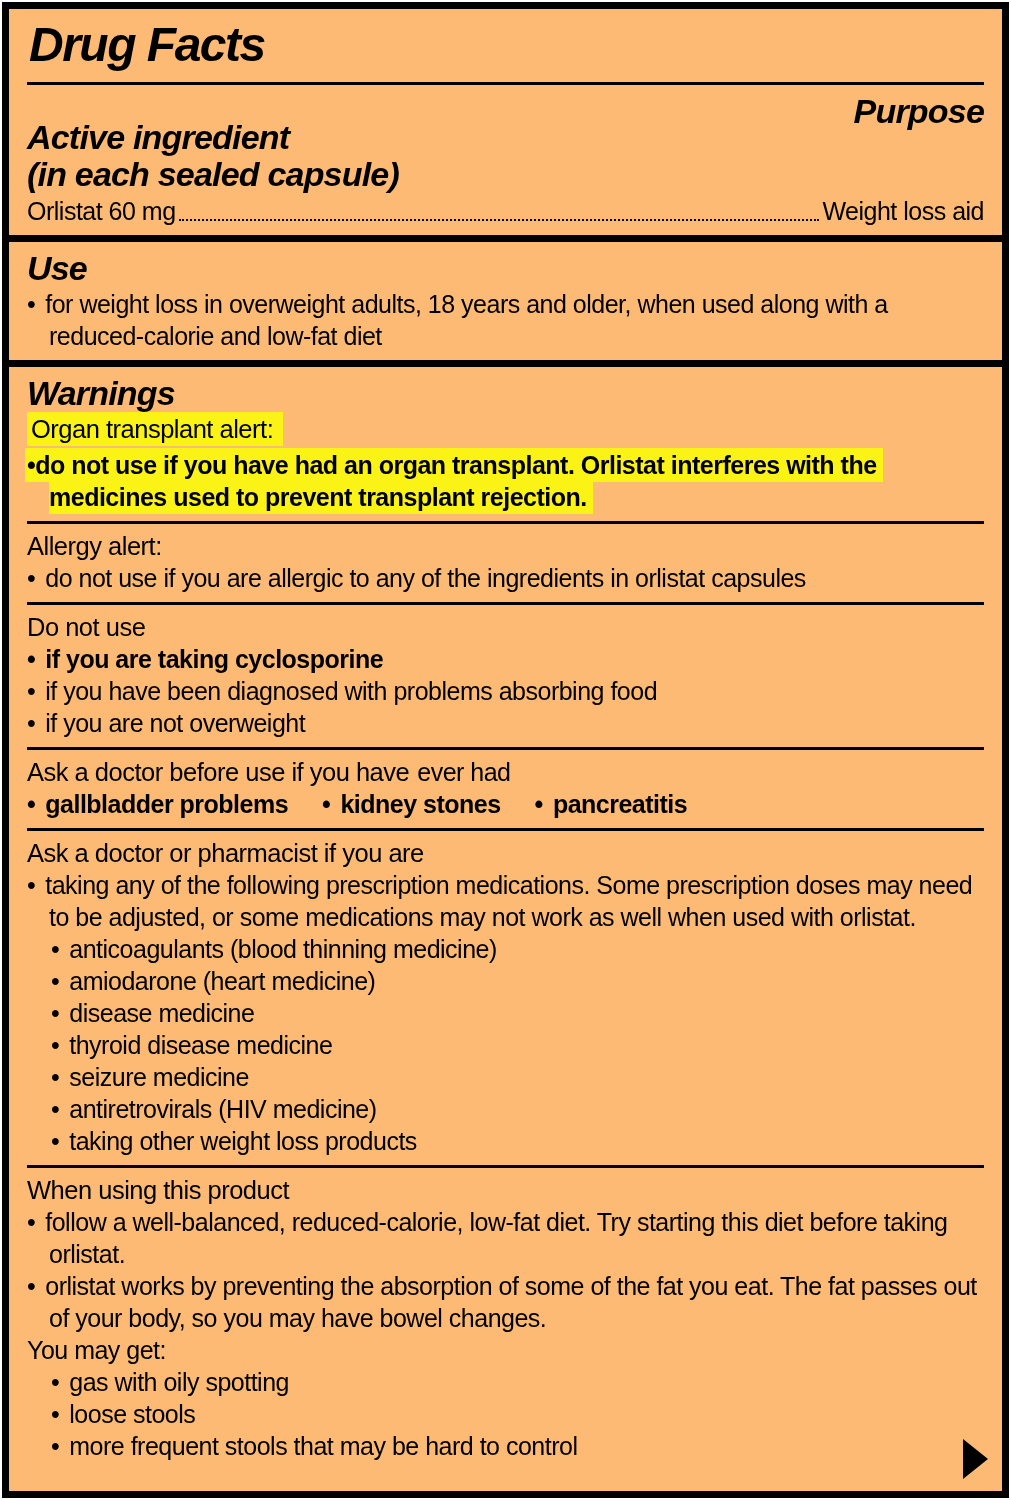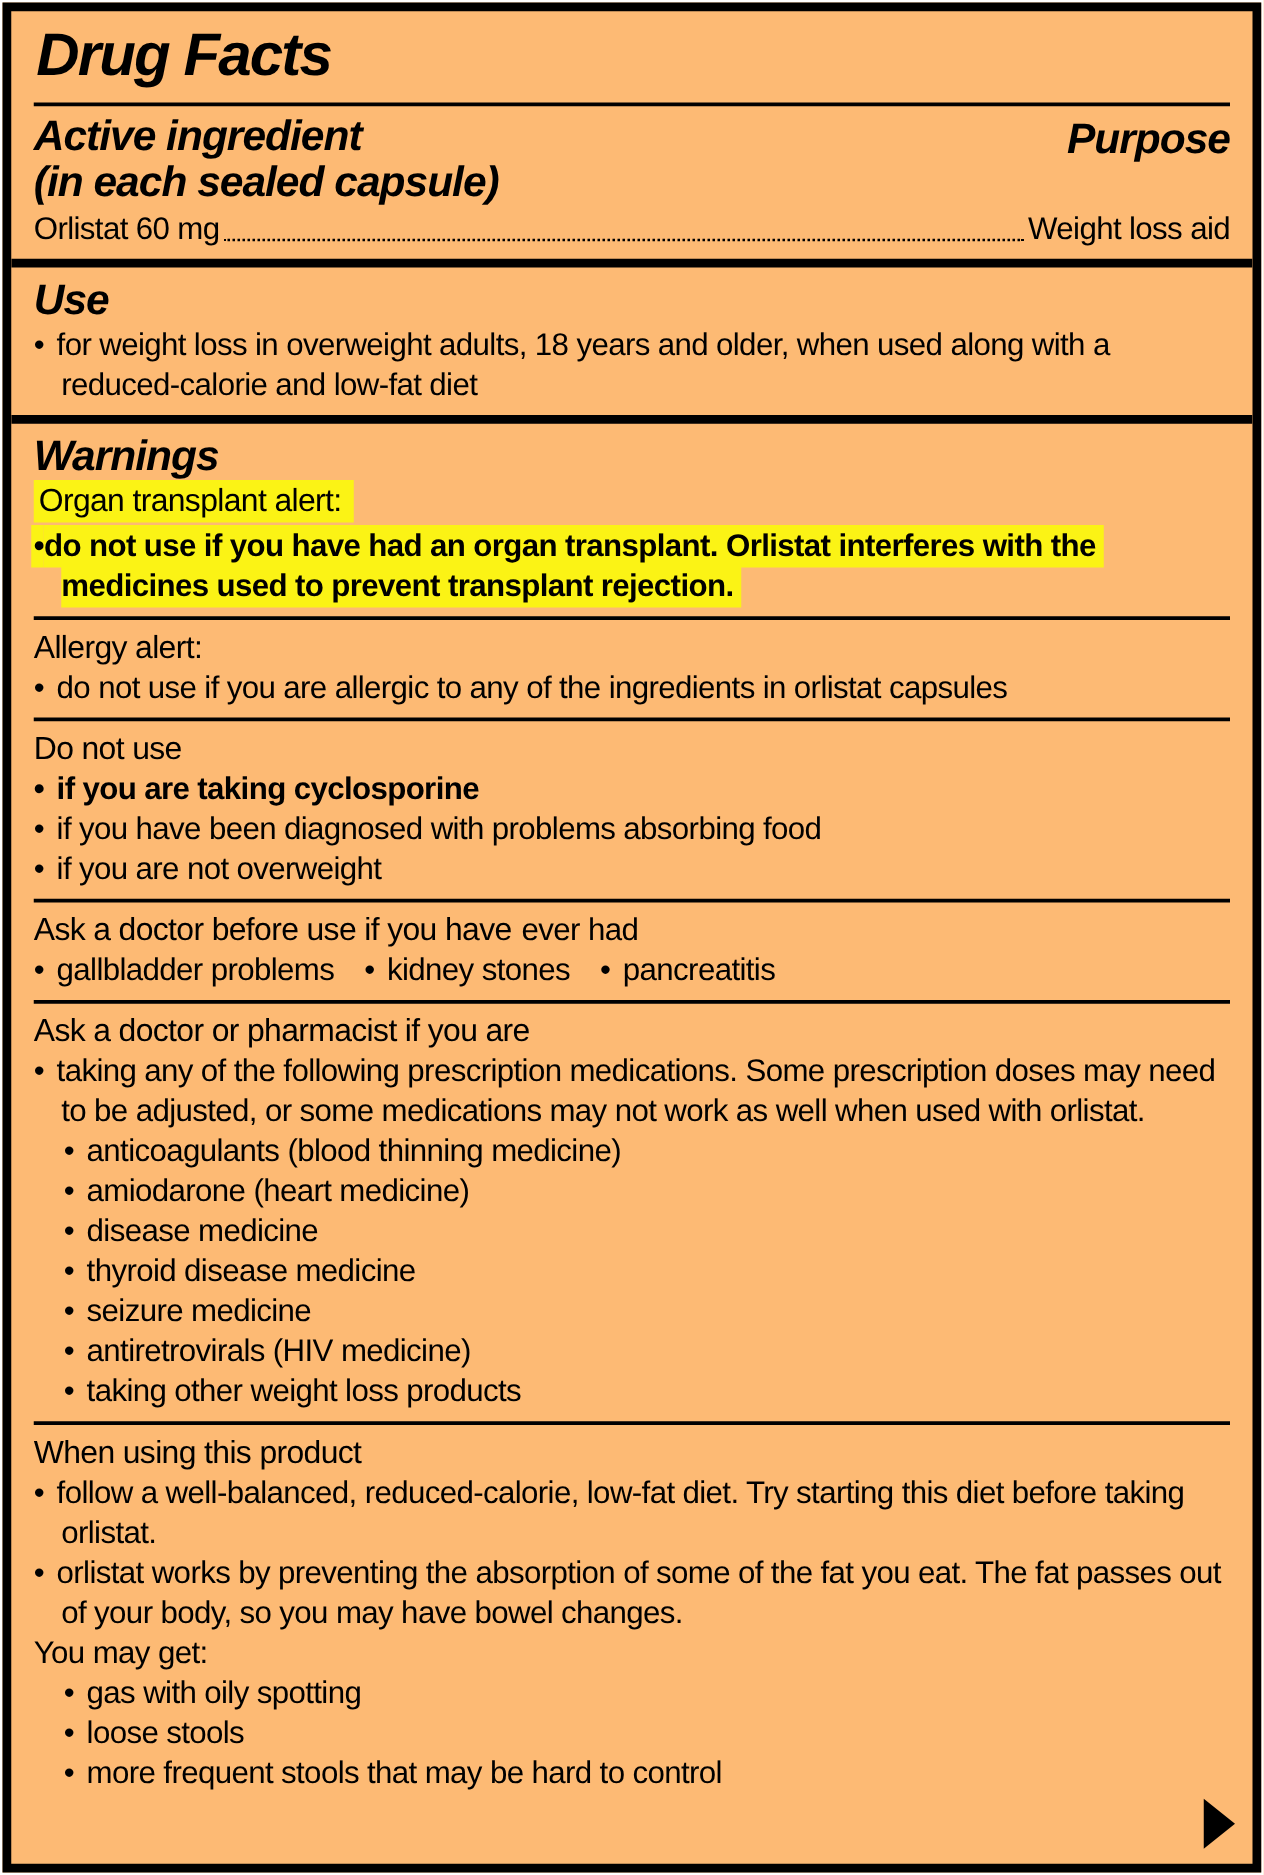--- a/index.html
+++ b/index.html
@@ -28,40 +28,40 @@
   .h-section {
     font-size:34px; font-weight:bold; font-style:italic;
     letter-spacing:-0.8px; line-height:40px;
   }
   .h-sub { font-weight:normal; font-size:25.5px; line-height:32px; letter-spacing:-0.5px; }
 
   .sec { padding:6px 0 8px 0; }
 
   
   .ai-row { display:flex; justify-content:space-between; align-items:flex-start; }
-  .ai-head { line-height:37px; }
+  .ai-head { line-height:37px;margin-top:28px; }
   .leader-row { display:flex; align-items:flex-end; margin-top:2px; }
   .leader { flex:1; border-bottom:2.5px dotted #000; margin:0 3px 6px 3px; height:1px; }
 
   
   ul { margin:0; padding:0; list-style:none; }
   li { padding-left:22px; text-indent:-22px; }
   li::before { content:"\2022"; padding-right:10px; }
   ul.subs { margin-left:24px; }
   .hl {
     background:var(--hl); padding:3px 6px 3px 0;
     box-decoration-break:clone; -webkit-box-decoration-break:clone;
   }
   .hl-block { background:var(--hl); padding:3px 10px 3px 4px; }
   li.hl-marker::before { background:var(--hl); padding:3px 0 3px 2px; margin-left:-2px; }
   .rest { padding-left:8px; }
   .indent { }
 
   
-  .inline-items { display:flex; gap:24px; }
+  .inline-items { display:flex; gap:34px;font-weight:bold; }
   .inline-items span { padding-left:0; }
   .inline-items span::before { content:"\2022"; padding-right:10px; }
 
   .arrow {
     position:absolute; right:14px; bottom:12px; width:0; height:0;
     border-top:20px solid transparent; border-bottom:20px solid transparent;
     border-left:25px solid #000;
   }
 </style>
 </head>

